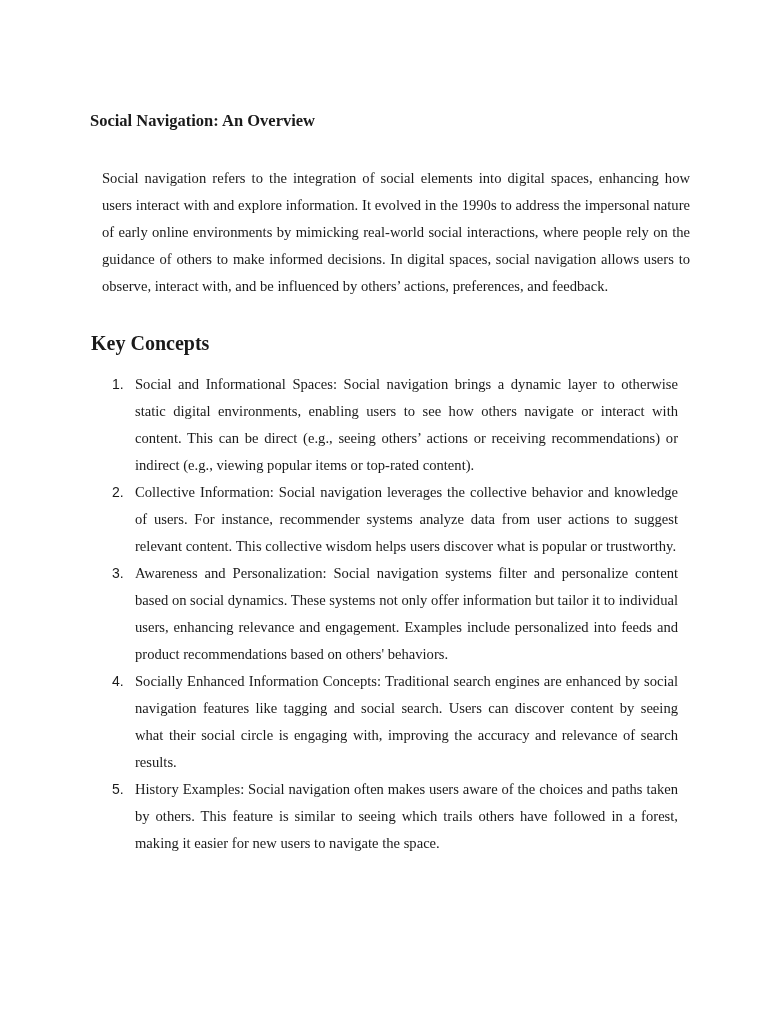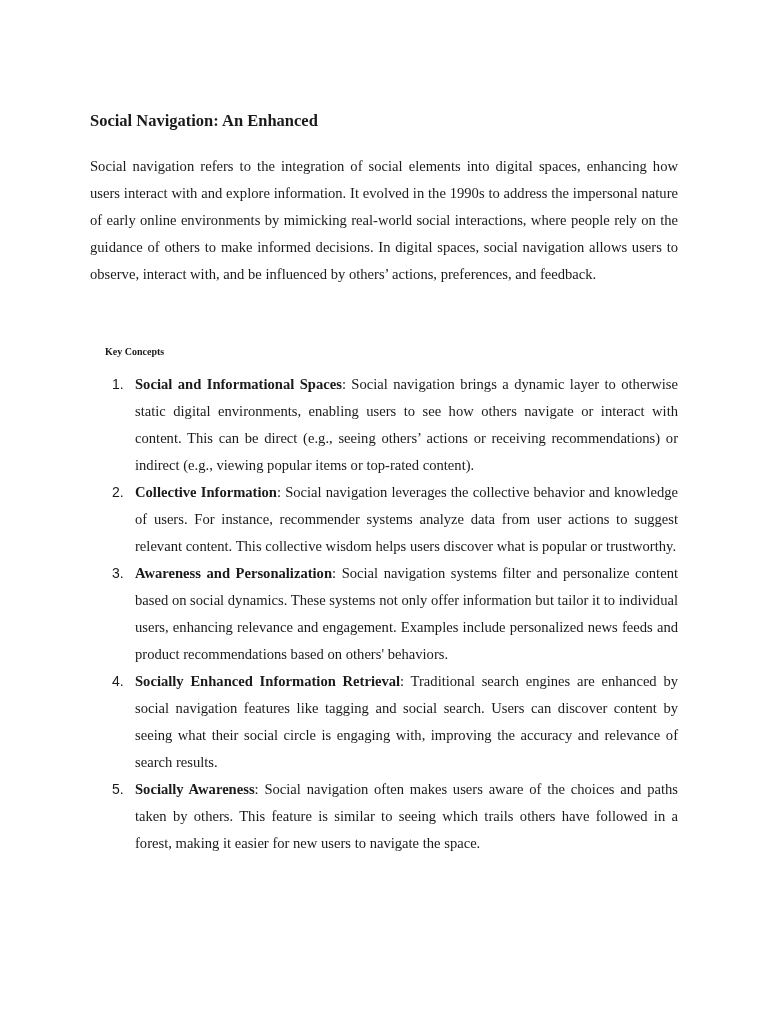--- a/index.html
+++ b/index.html
@@ -7,55 +7,55 @@
   .page {
     position: absolute; left: 90px; top: 0; width: 588px;
     font-family: "Liberation Serif", serif; color: #1a1a1a;
     font-size: 14.6px;
   }
   .title {
     position: absolute; top: 111px; left: 0; margin: 0;
     font-size: 16.5px; font-weight: bold; white-space: nowrap;
   }
   .intro {
-    position: absolute; top: 153px; left: 0; width: 588px; margin: 0;
+    position: absolute; top: 153px; left: 0; width: 588px; margin: 12px;
     line-height: 27px; text-align: justify;
   }
   .subhead {
-    position: absolute; top: 331px; left: 0; margin: 15px;
-    font-size: 10px; font-weight: bold; white-space: nowrap;
+    position: absolute; top: 331px; left: 0; margin: 1px;
+    font-size: 20px; font-weight: bold; white-space: nowrap;
   }
   .list {
     position: absolute; top: 371px; left: 0; width: 588px; margin: 0; padding: 0;
     list-style: none;
   }
   .item { position: relative; padding-left: 45px; line-height: 27px; text-align: justify; margin: 0; }
   .num {
     position: absolute; left: 22px; top: 0;
     font-family: "Liberation Sans", sans-serif; font-size: 14px;
   }
-  .term { font-weight: bold; }
+  .term { font-weight: normal; }
 </style>
 </head>
 <body>
 
 <div class="page">
-  <h1 class="title">Social Navigation: An Enhanced</h1>
+  <h1 class="title">Social Navigation: An Overview</h1>
   <p class="intro">Social navigation refers to the integration of social elements into digital spaces, enhancing how users interact with and explore information. It evolved in the 1990s to address the impersonal nature of early online environments by mimicking real-world social interactions, where people rely on the guidance of others to make informed decisions. In digital spaces, social navigation allows users to observe, interact with, and be influenced by others’ actions, preferences, and feedback.</p>
   <h2 class="subhead">Key Concepts</h2>
   <ol class="list">
     <li class="item">
       <span class="num">1.</span><span class="term">Social and Informational Spaces</span><span>: Social navigation brings a dynamic layer to otherwise static digital environments, enabling users to see how others navigate or interact with content. This can be direct (e.g., seeing others’ actions or receiving recommendations) or indirect (e.g., viewing popular items or top-rated content).</span>
     </li>
     <li class="item">
       <span class="num">2.</span><span class="term">Collective Information</span><span>: Social navigation leverages the collective behavior and knowledge of users. For instance, recommender systems analyze data from user actions to suggest relevant content. This collective wisdom helps users discover what is popular or trustworthy.</span>
     </li>
     <li class="item">
-      <span class="num">3.</span><span class="term">Awareness and Personalization</span><span>: Social navigation systems filter and personalize content based on social dynamics. These systems not only offer information but tailor it to individual users, enhancing relevance and engagement. Examples include personalized news feeds and product recommendations based on others' behaviors.</span>
+      <span class="num">3.</span><span class="term">Awareness and Personalization</span><span>: Social navigation systems filter and personalize content based on social dynamics. These systems not only offer information but tailor it to individual users, enhancing relevance and engagement. Examples include personalized into feeds and product recommendations based on others' behaviors.</span>
     </li>
     <li class="item">
-      <span class="num">4.</span><span class="term">Socially Enhanced Information Retrieval</span><span>: Traditional search engines are enhanced by social navigation features like tagging and social search. Users can discover content by seeing what their social circle is engaging with, improving the accuracy and relevance of search results.</span>
+      <span class="num">4.</span><span class="term">Socially Enhanced Information Concepts</span><span>: Traditional search engines are enhanced by social navigation features like tagging and social search. Users can discover content by seeing what their social circle is engaging with, improving the accuracy and relevance of search results.</span>
     </li>
     <li class="item">
-      <span class="num">5.</span><span class="term">Socially Awareness</span><span>: Social navigation often makes users aware of the choices and paths taken by others. This feature is similar to seeing which trails others have followed in a forest, making it easier for new users to navigate the space.</span>
+      <span class="num">5.</span><span class="term">History Examples</span><span>: Social navigation often makes users aware of the choices and paths taken by others. This feature is similar to seeing which trails others have followed in a forest, making it easier for new users to navigate the space.</span>
     </li>
   </ol>
 </div>
 
 </body></html>

